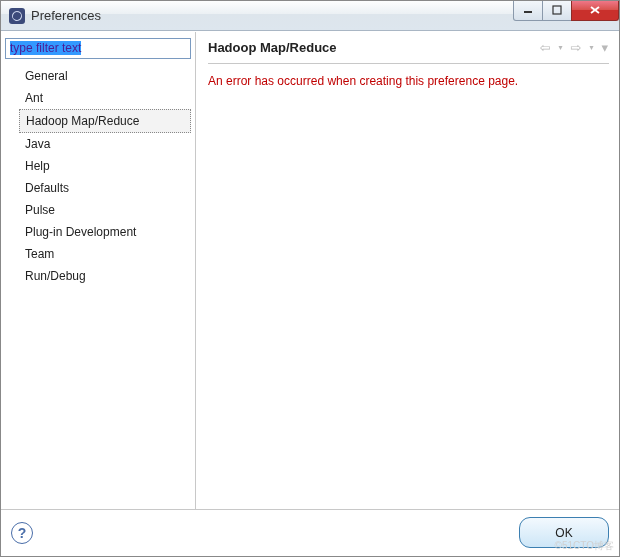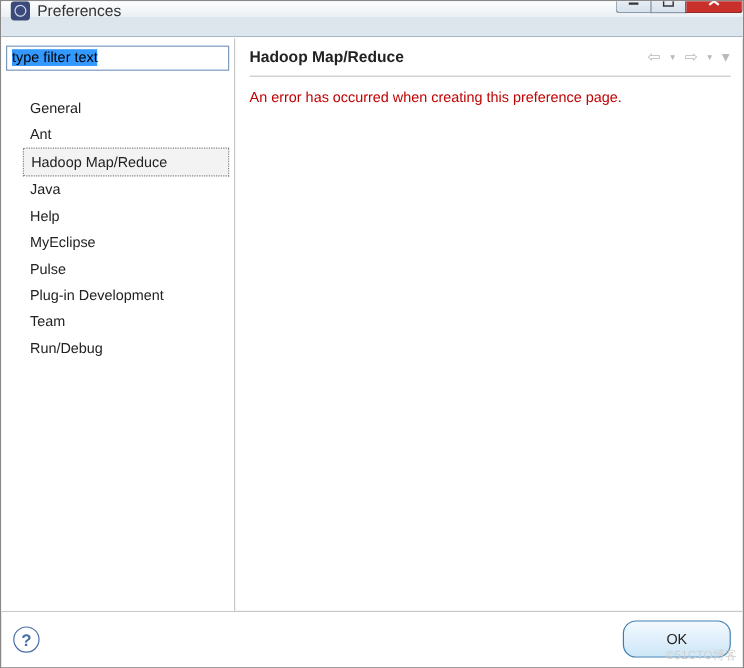--- a/index.html
+++ b/index.html
@@ -12,20 +12,21 @@
     height: 557px;
     overflow: hidden;
     border: 1px solid #888;
   }
   
   .titlebar {
     height: 30px;
     background: linear-gradient(to bottom, #fdfefe 0%, #ebf0f4 45%, #dde5ec 46%, #dde6ee 100%);
     border-bottom: 1px solid #a9b6c4;
     display: flex;
+    align-items: center;
     padding: 0 0 0 8px;
   }
   .titlebar .app-icon {
     width: 16px; height: 16px;
     background: #3b4a7a;
     border-radius: 3px;
     margin-right: 6px;
     position: relative;
   }
   .titlebar .app-icon::after{
@@ -86,25 +87,25 @@
     padding: 2px 4px;
     font-size: 12px;
     color: #888;
     background:#fff;
   }
   .filter-input.selected-text{
     background: #fff;
   }
   .filter-input .sel{
     background:#3399ff;
-    color:#000000;
+    color:#4c1d95;
     text-align:center;
   }
   .tree {
-    margin-top: 20px;
+    margin-top: 6px;
     padding-left: 14px;
   }
   .tree-item {
     padding: 3px 4px 3px 6px;
     color: #222;
     cursor: default;
     line-height:16px;
   }
   .tree-item.selected {
     border: 1px dotted #888;
@@ -233,21 +234,21 @@
   <div class="sidebar">
     <div class="filter-input selected-text">
       <span class="sel">type filter text</span>
     </div>
     <div class="tree">
       <div class="tree-item"><span>General</span></div>
       <div class="tree-item"><span>Ant</span></div>
       <div class="tree-item selected"><span>Hadoop Map/Reduce</span></div>
       <div class="tree-item"><span>Java</span></div>
       <div class="tree-item"><span>Help</span></div>
-      <div class="tree-item"><span>MyEclipse</span></div>
+      <div class="tree-item"><span>Defaults</span></div>
       <div class="tree-item"><span>Pulse</span></div>
       <div class="tree-item"><span>Plug-in Development</span></div>
       <div class="tree-item"><span>Team</span></div>
       <div class="tree-item"><span>Run/Debug</span></div>
     </div>
   </div>
 
   <div class="content">
     <div class="content-header">
       <div class="content-title">Hadoop Map/Reduce</div>

